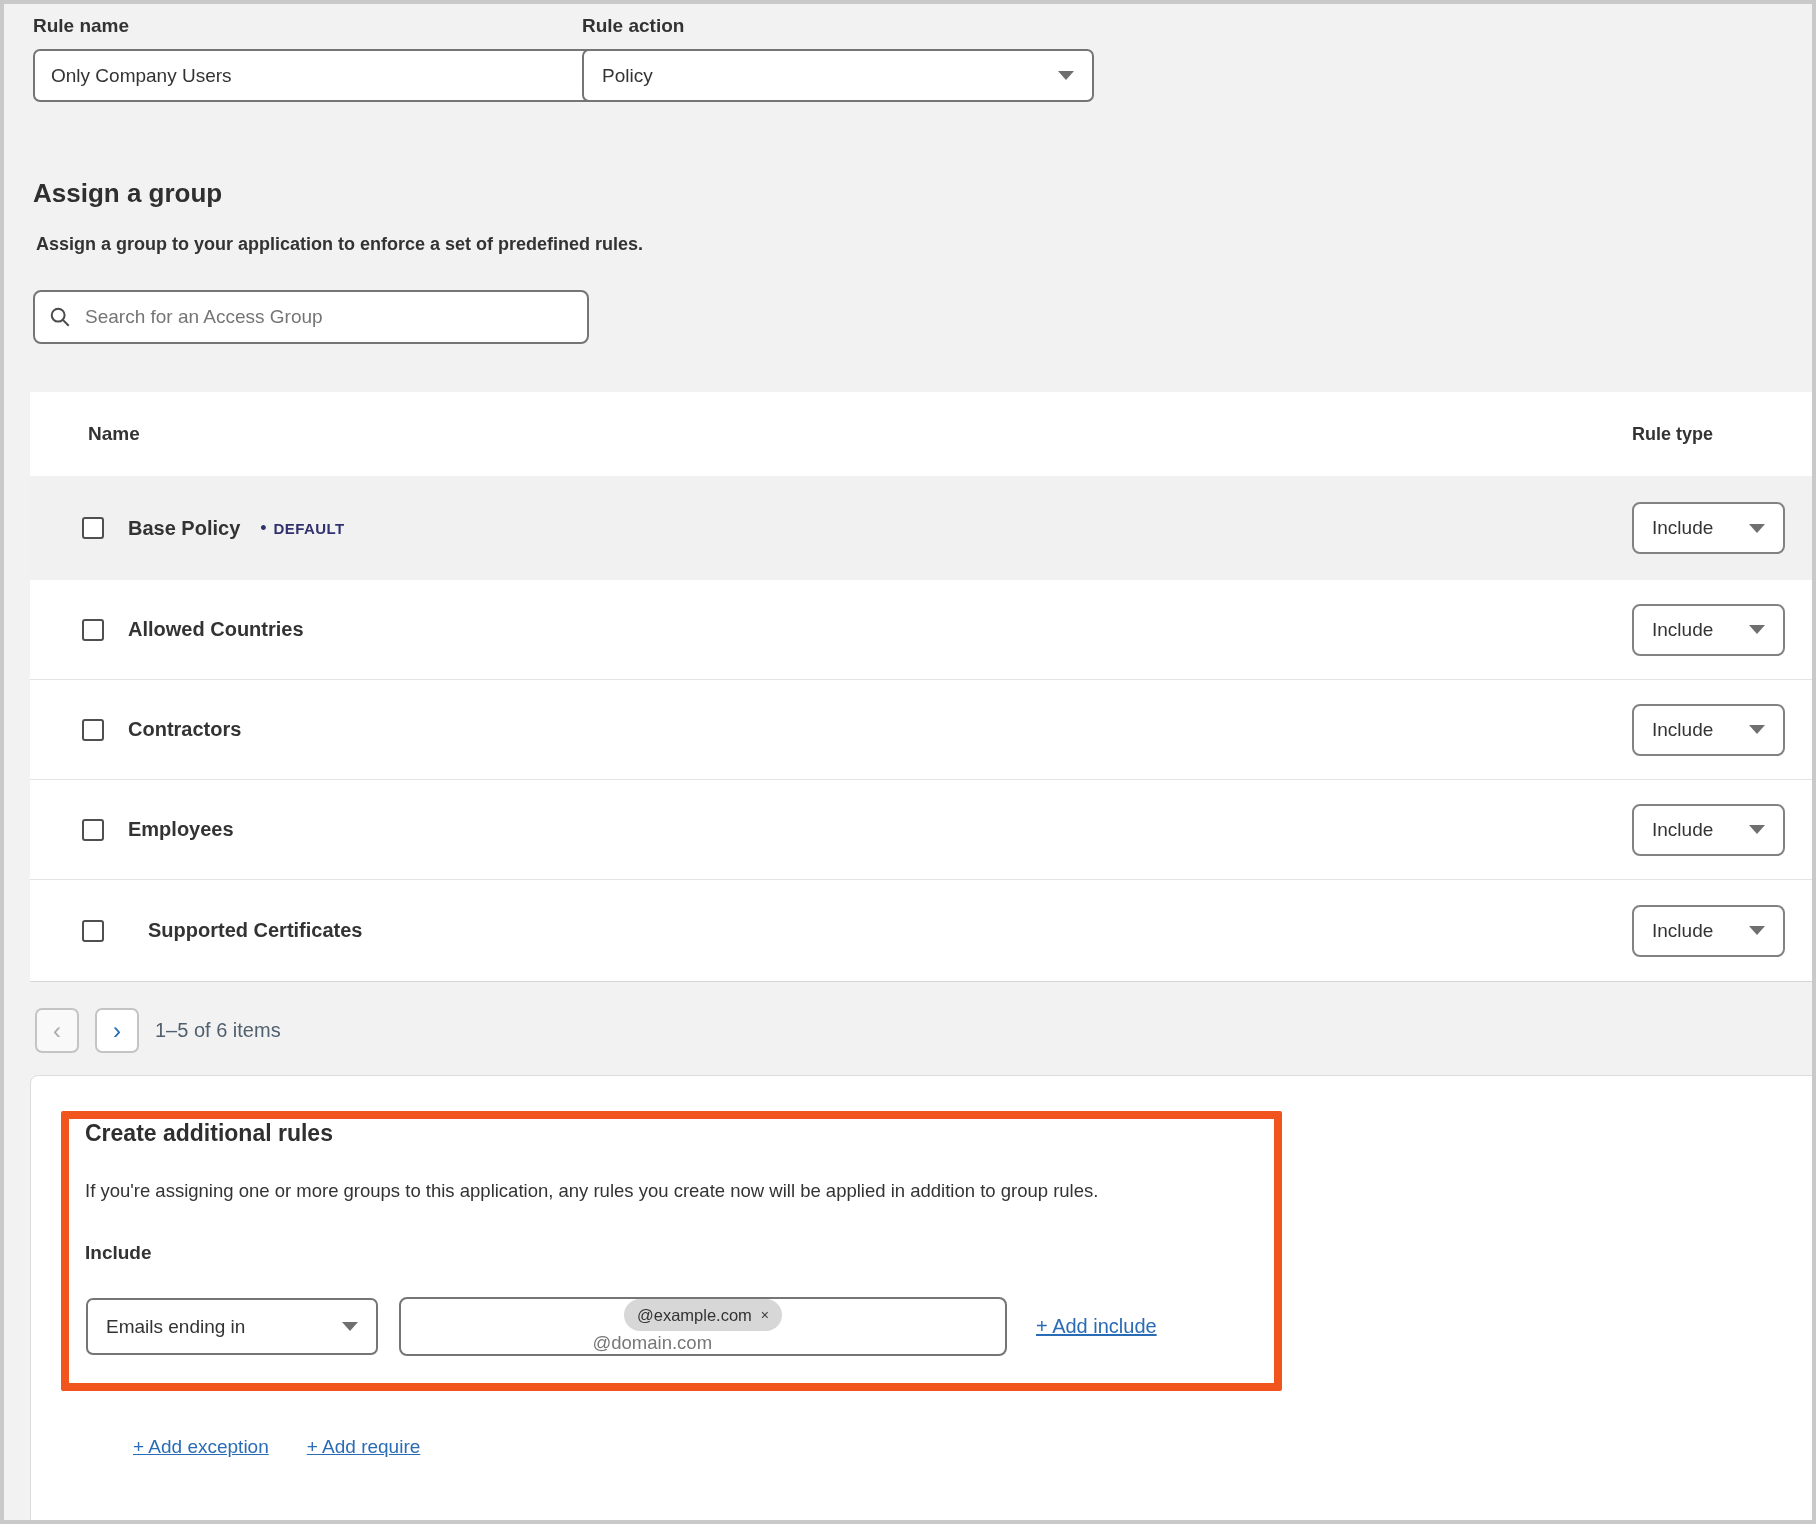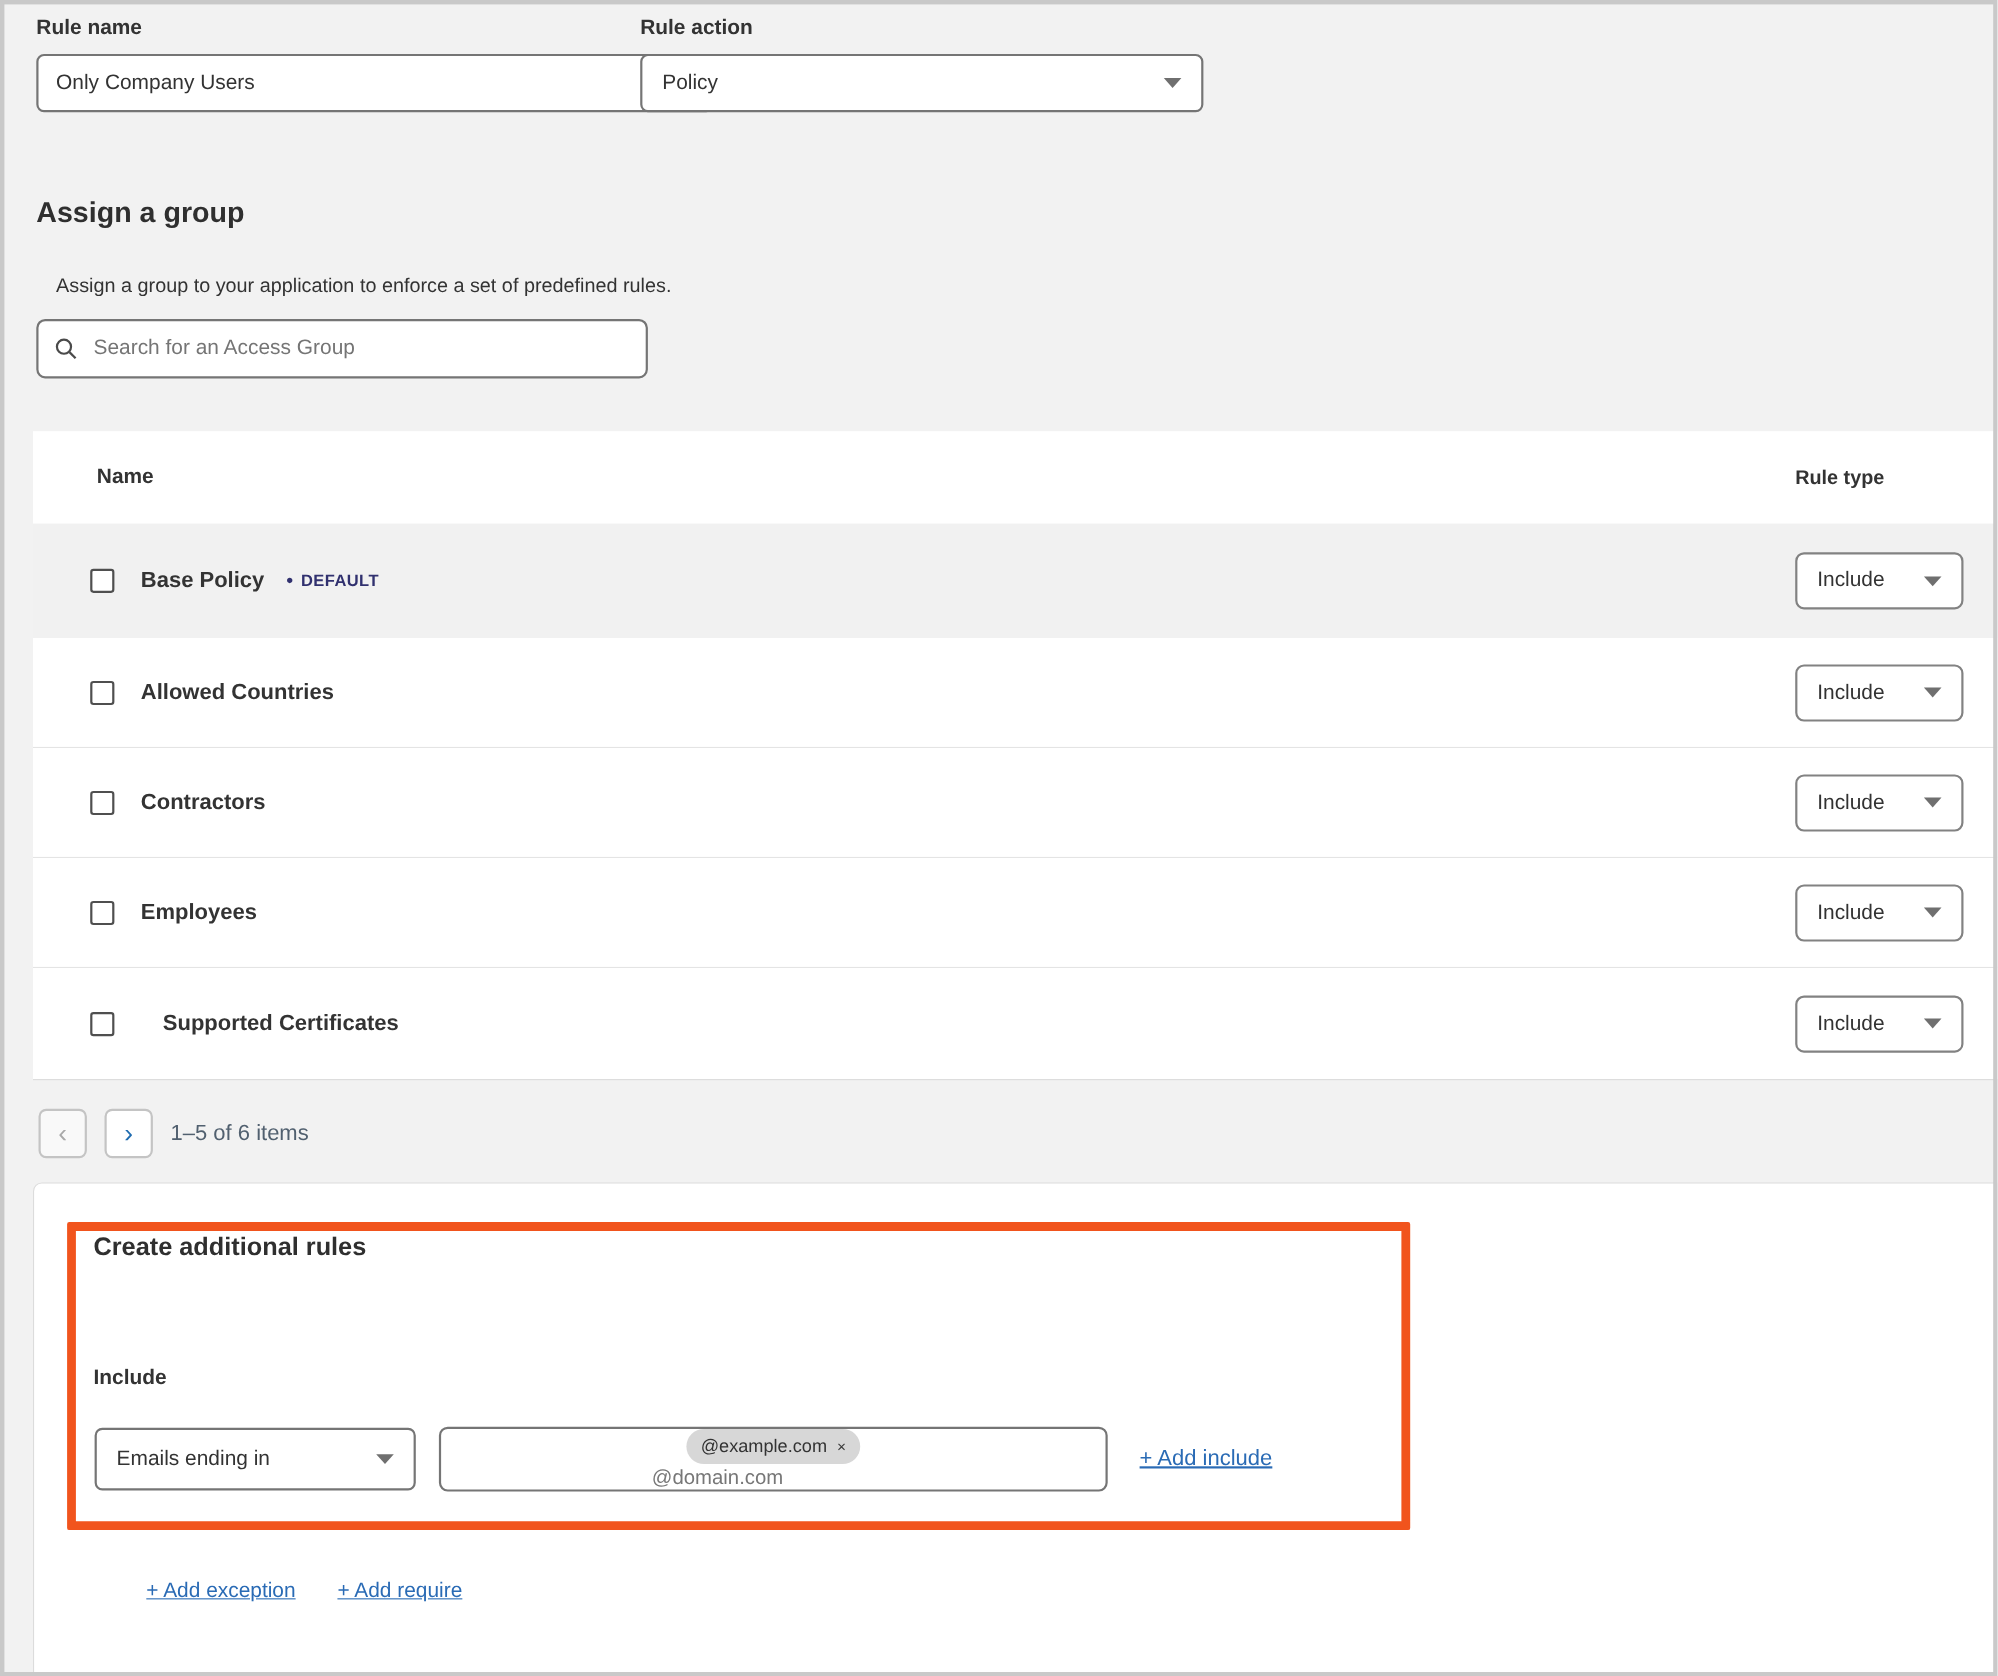--- a/index.html
+++ b/index.html
@@ -21,21 +21,21 @@
   .selectbox{
     box-sizing:border-box;background:#fff;border:2px solid #757575;border-radius:7px;
     display:flex;align-items:center;justify-content:space-between;
     padding:0 18px;font-size:19px;color:#333;cursor:pointer;
   }
   .caret{
     width:0;height:0;border-left:8px solid transparent;border-right:8px solid transparent;
     border-top:9px solid #6f6f6f;flex:0 0 auto;
   }
   .h-assign{font-size:26px;font-weight:bold;color:#2f2f2f;margin:0;}
-  .p-desc{font-size:18px;color:#333;margin:18px;}
+  .p-desc{font-size:18px;color:#333;margin:3px;font-weight:bold;}
 
   .searchbox{
     box-sizing:border-box;background:#fff;border:2px solid #757575;border-radius:8px;
     display:flex;align-items:center;padding:0 14px;gap:12px;
   }
   .searchbox input{
     border:none;outline:none;flex:1;font-size:19px;color:#333;background:transparent;
     font-family:"Liberation Sans", sans-serif;
   }
   .searchbox input::placeholder{color:#757575;opacity:1;}
@@ -197,20 +197,21 @@
     <div class="pg-btn next">
       <span>›</span>
     </div>
     <span class="pg-label">1–5 of 6 items</span>
   </div>
 
   <div class="panel">
     <div class="orange-box"></div>
 
     <h3 class="car-heading">Create additional rules</h3>
+    <p class="car-desc">If you're assigning one or more groups to this application, any rules you create now will be applied in addition to group rules.</p>
     <div class="include-label">Include</div>
 
     <div class="rule-row">
       <div class="selectbox cond-select">
         <span>Emails ending in</span>
         <span class="caret"></span>
       </div>
       <div class="tag-field">
         <span class="pill">
           <span>@example.com</span>

